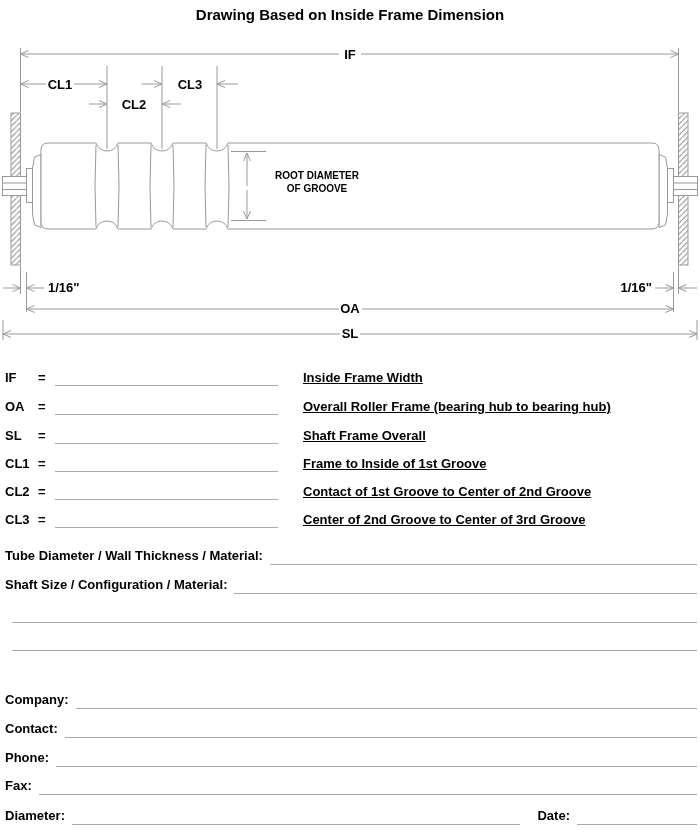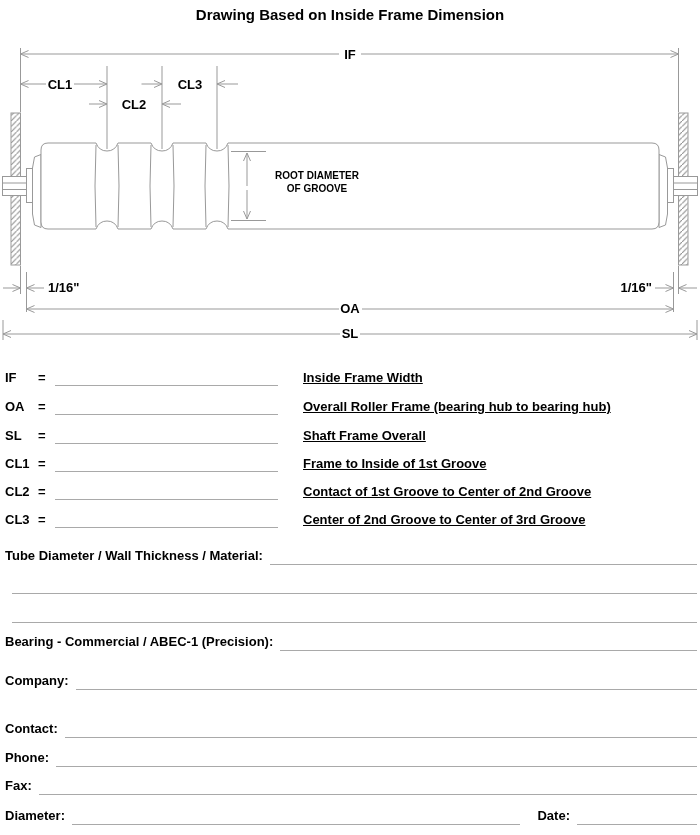--- a/index.html
+++ b/index.html
@@ -173,31 +173,31 @@
 </div>
 <div class="form-row" style="top:511px">
   <span class="abbr">CL3</span><span class="eq">=</span><span class="blank dim-blank"></span><span class="desc">Center of 2nd Groove to Center of 3rd Groove</span>
 </div>
 
 <div class="form-row flex-row" style="top:548px">
   <span class="label">Tube Diameter / Wall Thickness / Material:</span>
     <span class="blank"></span>
 </div>
 <div class="form-row flex-row" style="top:577px">
+  <span class="label">Shaft Size / Configuration / Material:</span>
     <span class="blank"></span>
 </div>
 <div class="form-row flex-row" style="top:606px">
     <span class="blank"></span>
 </div>
 <div class="form-row flex-row" style="top:634px">
-  <span class="label">Bearing - Commercial / ABEC-1 (Precision):</span>
-    <span class="blank"></span>
-</div>
-
-<div class="form-row flex-row" style="top:673px">
+    <span class="blank"></span>
+</div>
+
+<div class="form-row flex-row" style="top:692px">
   <span class="label">Company:</span>
     <span class="blank"></span>
 </div>
 <div class="form-row flex-row" style="top:721px">
   <span class="label">Contact:</span>
     <span class="blank"></span>
 </div>
 <div class="form-row flex-row" style="top:750px">
   <span class="label">Phone:</span>
     <span class="blank"></span>

